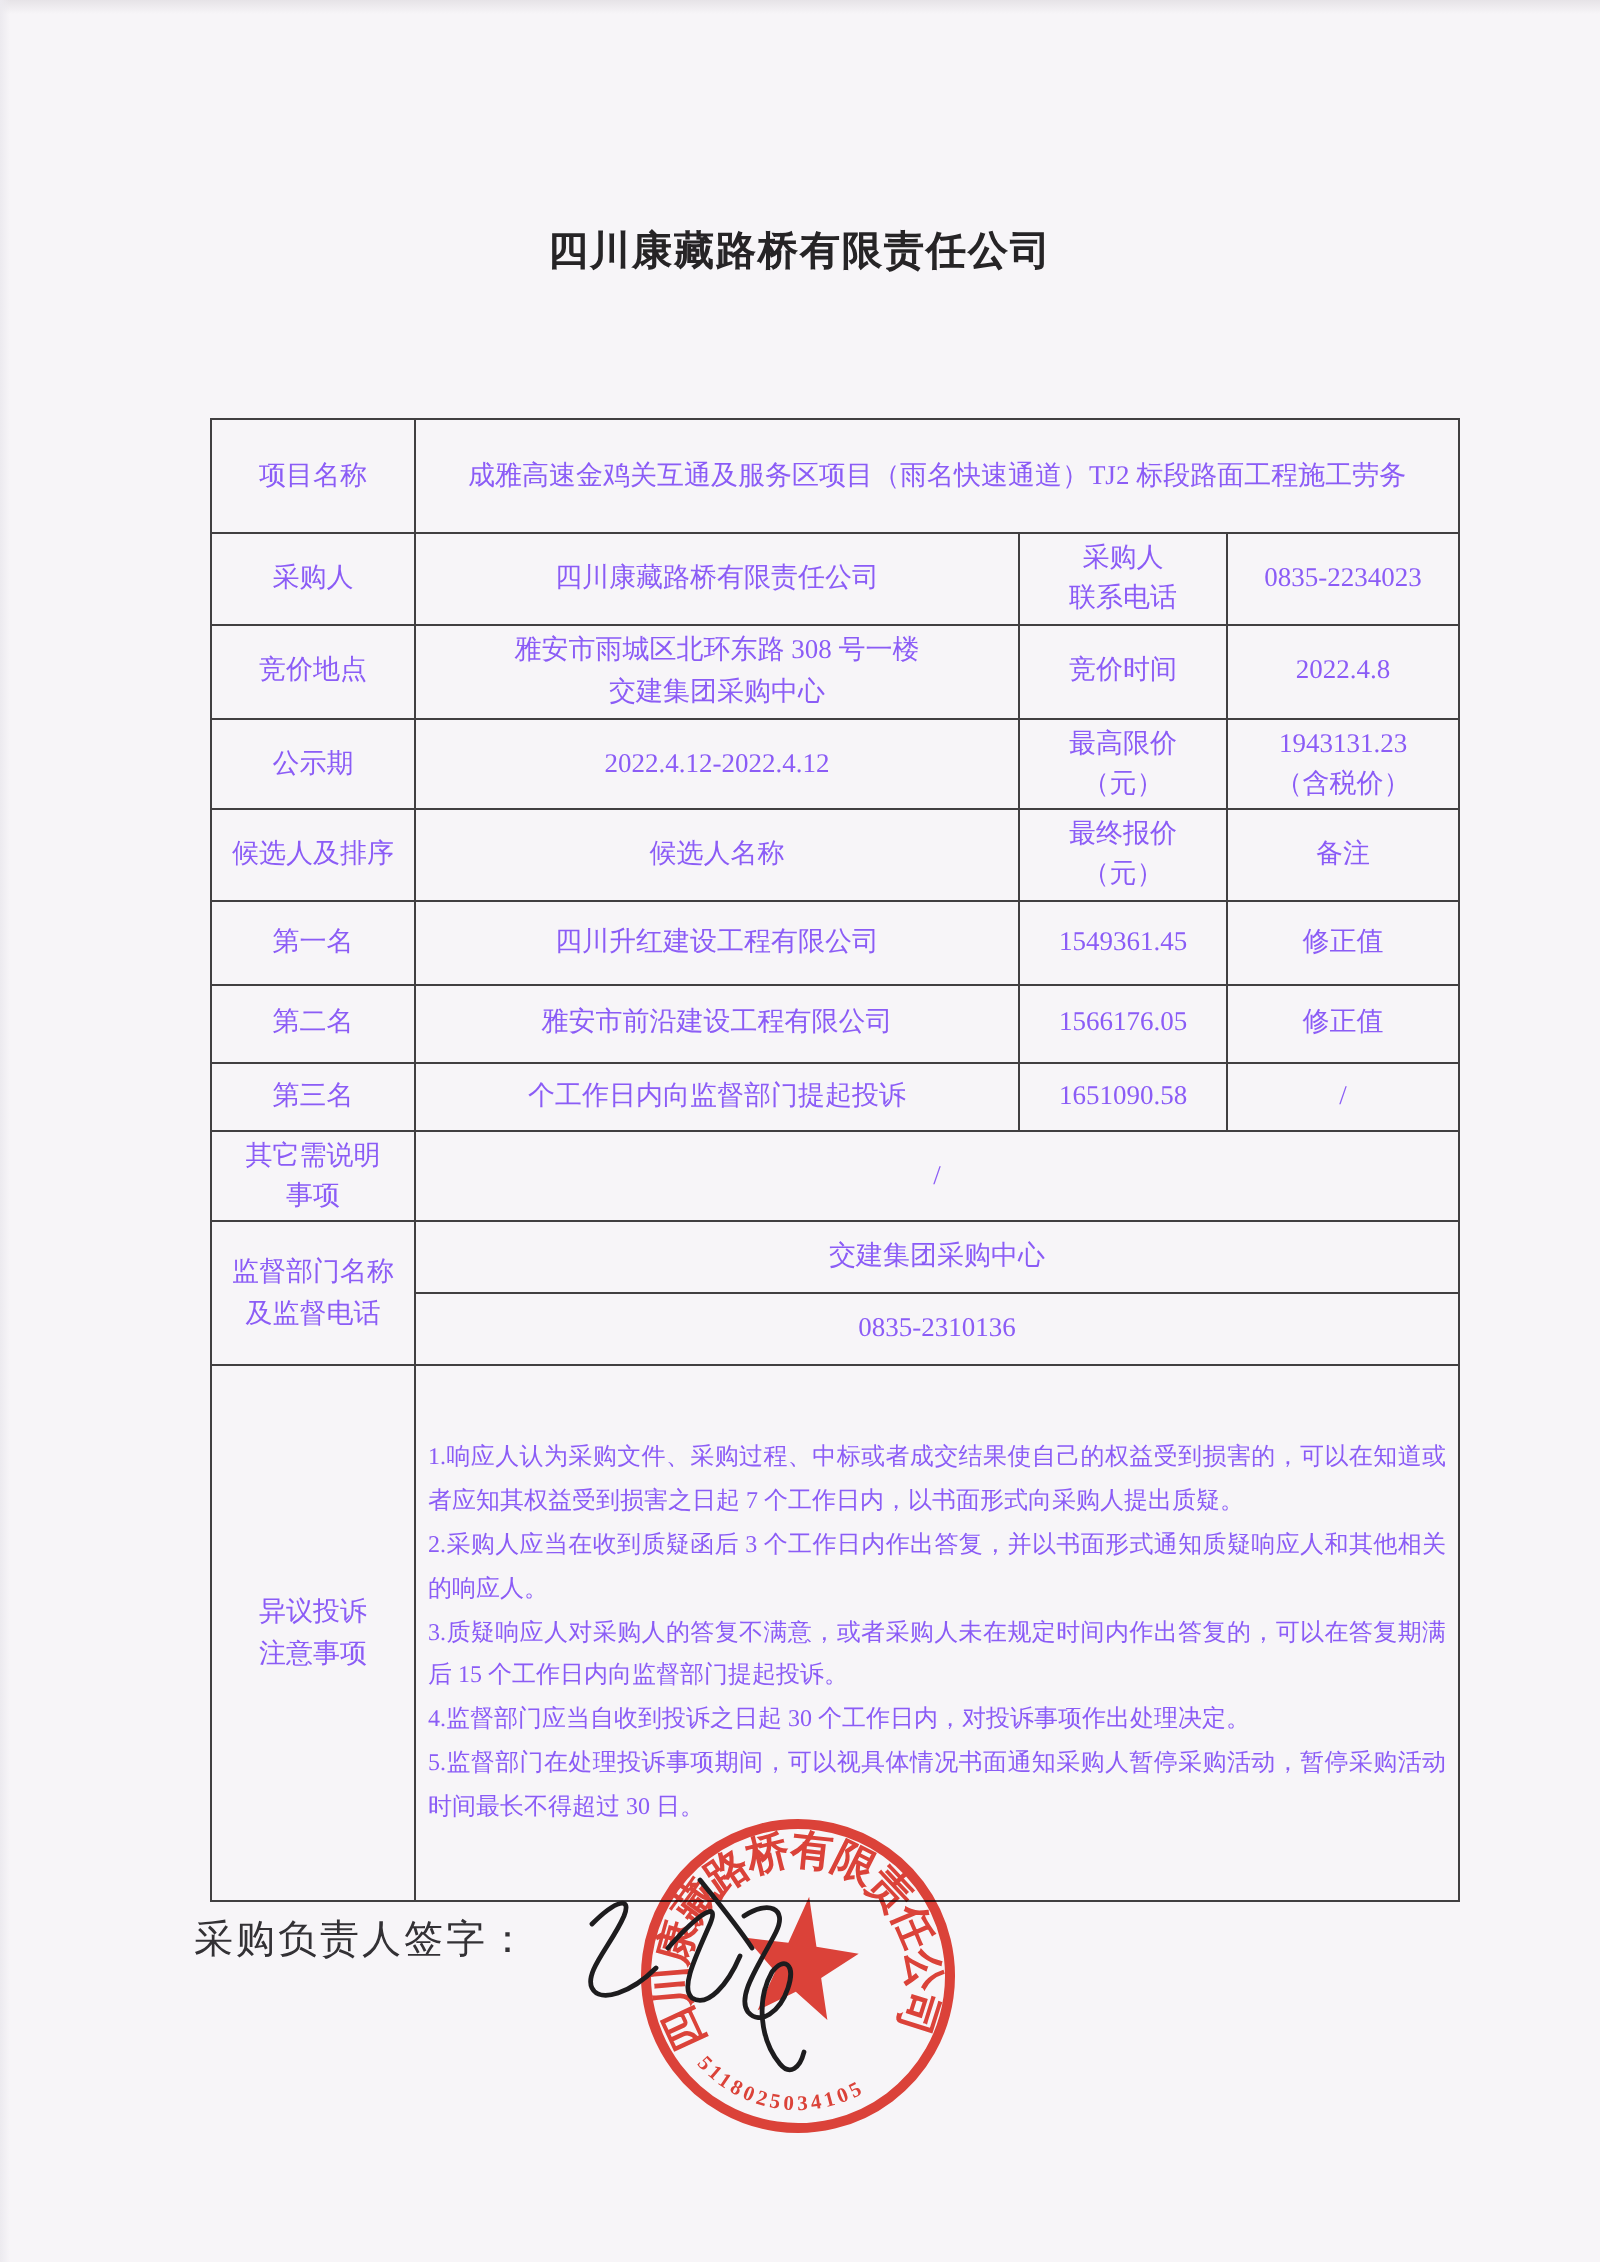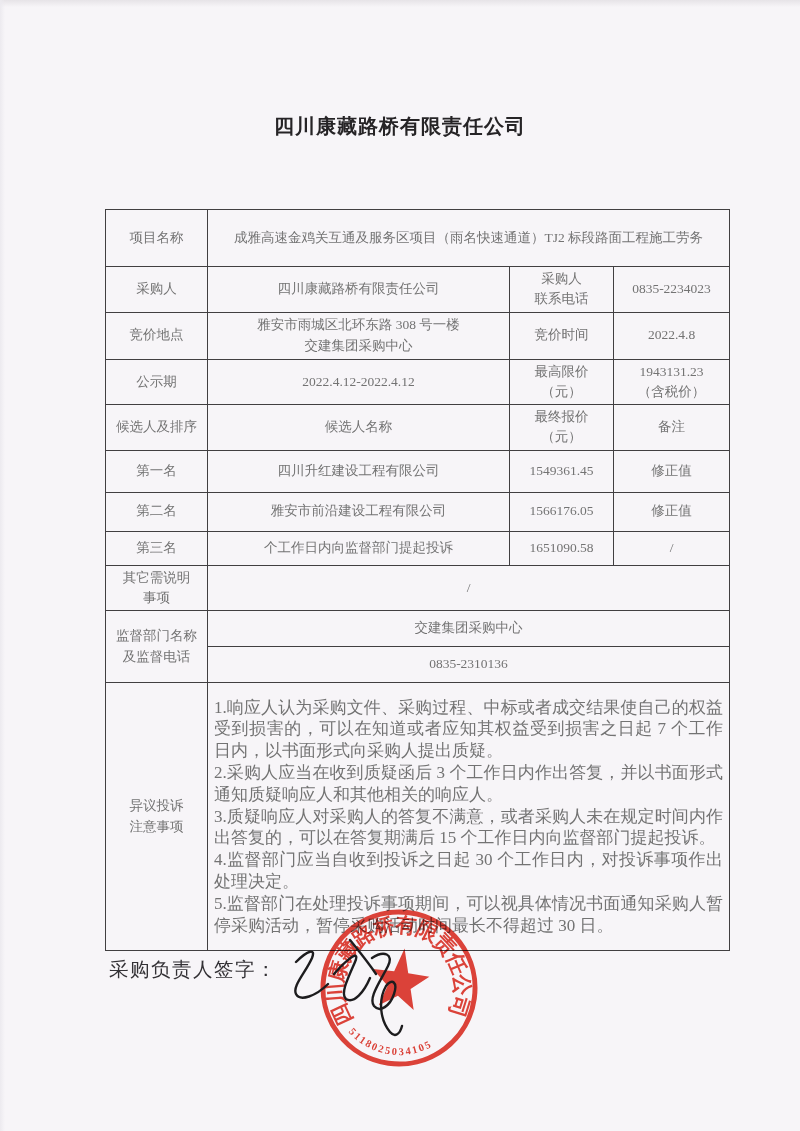--- a/index.html
+++ b/index.html
@@ -21,36 +21,36 @@
 
   
   table.doc{
     position:absolute;left:105px;top:209px;width:624px;
     border-collapse:collapse;table-layout:fixed;
   }
   table.doc td{
     border:1px solid #413f41;
     text-align:center;vertical-align:middle;
     font-size:13.5px;line-height:1.5;
-    padding:2px 6px;color:#737373;
+    padding:2px 6px;color:#8b5cf6;
     overflow:hidden;
   }
   .r1{height:57px}.r2{height:41px}.r3{height:47px}.r4{height:42px}
   .r5{height:40px}.r6{height:42px}.r7{height:39px}.r8{height:34px}
   .r9{height:43px}.r10{height:36px}.r11{height:268px}
   td.left{text-align:left;padding-left:12px;}
   td.complaint-cell{
     text-align:left;padding:14px 16px 12px 17px;vertical-align:middle;
   }
-  .complaint-item{font-size:17px;line-height:21.8px;text-align:justify;}
+  .complaint-item{font-size:12px;line-height:21.8px;text-align:justify;}
 
   
   .sig-label{
     position:absolute;left:97px;top:956px;
-    font-size:19.5px;letter-spacing:1.5px;color:#333135;margin-left:12px;
+    font-size:19.5px;letter-spacing:1.5px;color:#333135;
   }
   .seal-svg{
     position:absolute;left:287px;top:876px;width:224px;height:224px;
     opacity:.88;mix-blend-mode:multiply;z-index:3;
   }
   .seal-stroke{stroke:var(--seal-red,#df2b1f);fill:none;}
   .seal-fill{fill:var(--seal-red,#df2b1f);}
   .seal-text{fill:var(--seal-red,#df2b1f);font-family:"Liberation Serif","DejaVu Serif",serif;font-weight:bold;}
   .sig-svg{position:absolute;left:262px;top:922px;width:170px;height:130px;z-index:4;}
   .sig-ink{stroke:var(--ink-color,#1d1c1e);fill:none;stroke-linecap:round;stroke-linejoin:round;}

